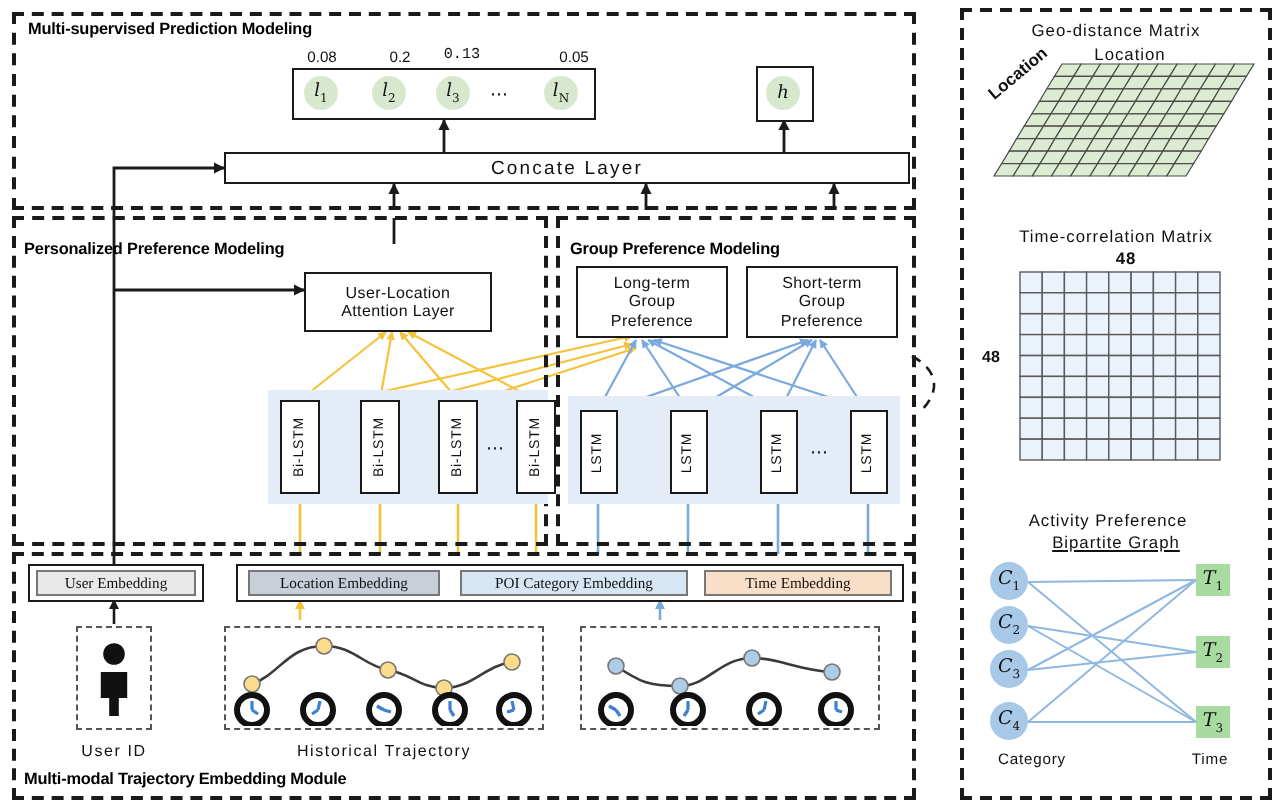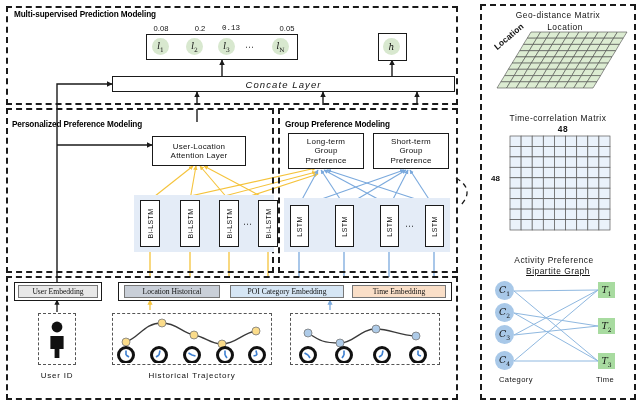--- a/index.html
+++ b/index.html
@@ -9,21 +9,21 @@
   svg#canvas{position:absolute;left:0;top:0;width:640px;height:404px;}
   .abs{position:absolute;box-sizing:border-box;}
   
   .dashpanel{border:2px dashed #1a1a1a;background:transparent;}
   .sectitle{font-weight:bold;font-size:8.2px;letter-spacing:-0.1px;
             white-space:nowrap;color:#000;}
   .solidbox{border:1.6px solid #1a1a1a;background:#fff;
             display:flex;align-items:center;justify-content:center;
             text-align:center;}
   .boxlabel{font-size:8px;line-height:9.5px;letter-spacing:0.2px;color:#111;}
-  .concate{font-size:9.5px;letter-spacing:1.1px;color:#111;font-style:italic;}
+  .concate{font-size:9.5px;letter-spacing:1.1px;color:#111;}
   .prob{font-size:7.6px;color:#111;text-align:center;white-space:nowrap;}
   .lnode{width:17px;height:17px;border-radius:50%;background:#d8e8cf;
          display:flex;align-items:center;justify-content:center;
          font-family:"DejaVu Serif", serif;font-style:italic;font-size:9px;}
   .lnode sub{font-size:6px;font-style:normal;}
   .vertbox{border:1.6px solid #1a1a1a;background:#fff;
            display:flex;align-items:center;justify-content:center;}
   .vertbox span{transform:rotate(-90deg);white-space:nowrap;
                 font-size:7px;letter-spacing:0.4px;}
   .band{background:#e4ecf7;}
@@ -229,29 +229,30 @@
   </div>
   <div class="abs vertbox" style="left:380px;top:205px;width:19px;height:42px;">
     <span>LSTM</span>
   </div>
   <div class="abs ell" style="left:405px;top:221px;">⋯</div>
   <div class="abs vertbox" style="left:425px;top:205px;width:19px;height:42px;">
     <span>LSTM</span>
   </div>
 
   <div class="abs dashpanel" style="left:6px;top:276px;width:452px;height:124px;"></div>
+  <div class="abs sectitle" style="left:12px;top:385px;">Multi-modal Trajectory Embedding Module</div>
 
   <div class="abs outerwrap" style="left:14px;top:282px;width:88px;height:19px;"></div>
   <div class="abs embox" style="left:18px;top:285px;width:80px;height:13px;background:#e8e8e8;">
     <span>User Embedding</span>
   </div>
 
   <div class="abs outerwrap" style="left:118px;top:282px;width:334px;height:19px;"></div>
   <div class="abs embox" style="left:124px;top:285px;width:96px;height:13px;background:#c9cfd8;">
-    <span>Location Historical</span>
+    <span>Location Embedding</span>
   </div>
   <div class="abs embox" style="left:230px;top:285px;width:114px;height:13px;background:#d6e6f5;">
     <span>POI Category Embedding</span>
   </div>
   <div class="abs embox" style="left:352px;top:285px;width:94px;height:13px;background:#fadfc8;">
     <span>Time Embedding</span>
   </div>
 
   <div class="abs dashinner" style="left:38px;top:313px;width:38px;height:52px;"></div>
   <svg class="abs" style="left:46px;top:320px;" width="22" height="38" viewBox="0 0 22 38">

